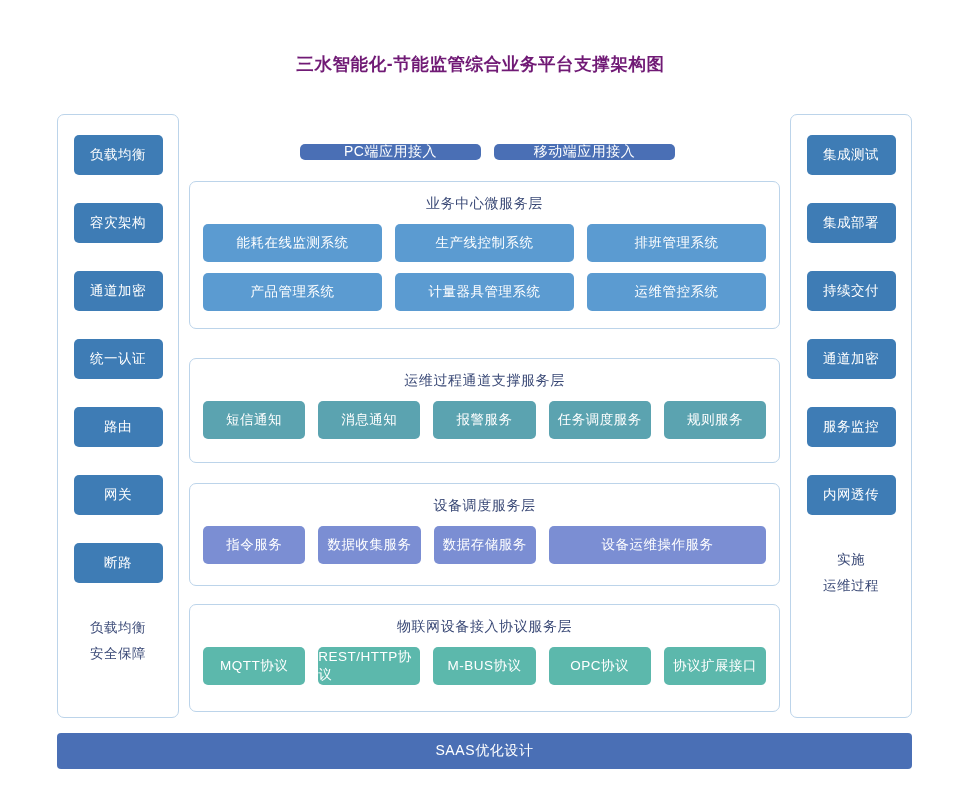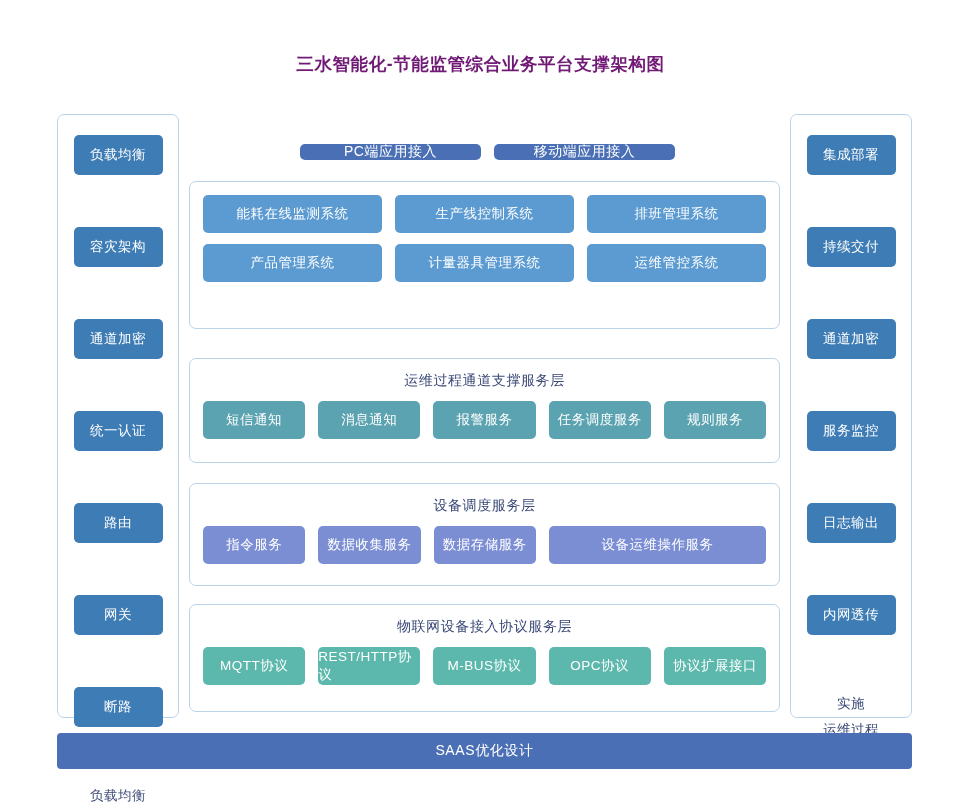--- a/index.html
+++ b/index.html
@@ -36,21 +36,20 @@
     top: 114px;
     width: 122px;
     height: 604px;
     border: 1.6px solid #bcd4ea;
     border-radius: 7px;
     background: #ffffff;
     display: flex;
     flex-direction: column;
     align-items: center;
     padding-top: 20px;
-    gap: 24px;
   }
   #side-panel-left  { left: 57px; }
   #side-panel-right { left: 790px; }
 
   .side-chip {
     width: 89px;
     height: 40px;
     margin-bottom: 28px;
     border-radius: 5px;
     background: #3e7cb5;
@@ -170,38 +169,39 @@
     <div class="side-chip">路由</div>
     <div class="side-chip">网关</div>
     <div class="side-chip">断路</div>
     <div class="side-footer">
       <div>负载均衡</div>
       <div>安全保障</div>
     </div>
   </div>
 
   <div class="side-panel" id="side-panel-right">
+    <div class="side-chip">集成测试</div>
     <div class="side-chip">集成部署</div>
     <div class="side-chip">持续交付</div>
     <div class="side-chip">通道加密</div>
     <div class="side-chip">服务监控</div>
-    <div class="side-chip">日志输出</div>
     <div class="side-chip">内网透传</div>
     <div class="side-footer">
       <div>实施</div>
       <div>运维过程</div>
     </div>
   </div>
 
   <div id="access-row">
     <div class="access-chip">PC端应用接入</div>
     <div class="access-chip">移动端应用接入</div>
   </div>
 
   <div class="layer-panel" id="layer-business">
+    <div class="layer-title">业务中心微服务层</div>
     <div class="chip-row">
       <div class="chip chip-business">能耗在线监测系统</div>
       <div class="chip chip-business">生产线控制系统</div>
       <div class="chip chip-business">排班管理系统</div>
     </div>
     <div class="chip-row">
       <div class="chip chip-business">产品管理系统</div>
       <div class="chip chip-business">计量器具管理系统</div>
       <div class="chip chip-business">运维管控系统</div>
     </div>

